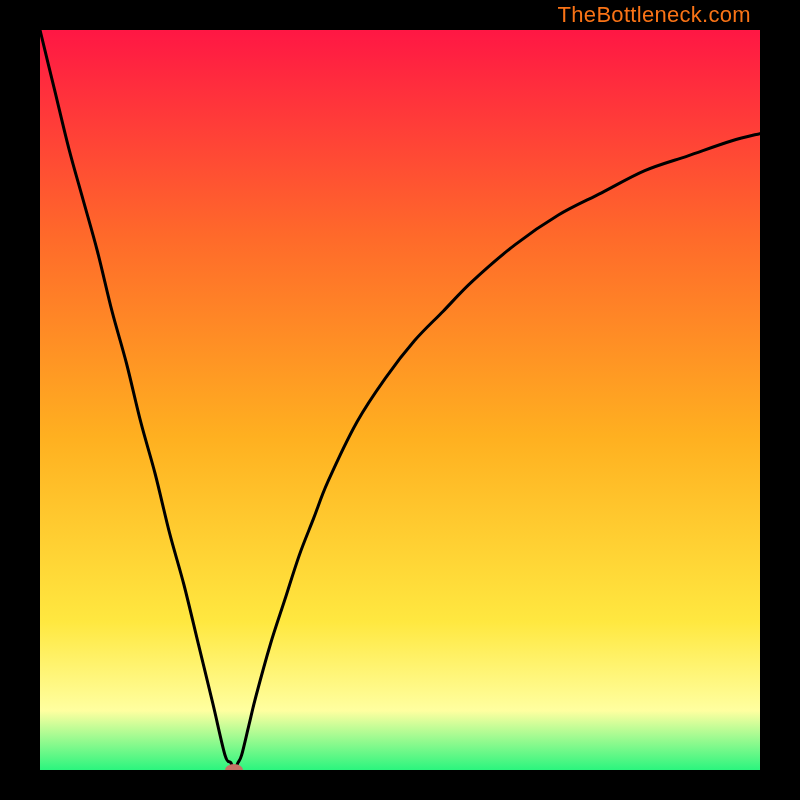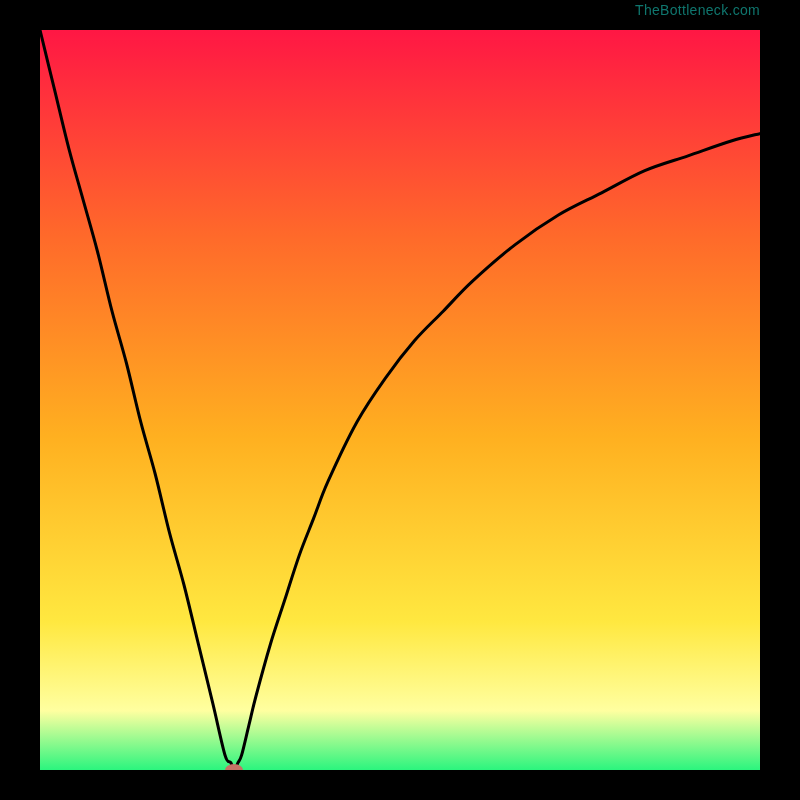--- a/index.html
+++ b/index.html
@@ -32,23 +32,23 @@
   svg.curve {
     position: absolute;
     left: 0; top: 0;
     width: 720px;
     height: 740px;
     display: block;
   }
   .watermark {
     position: absolute;
     top: 2px;
-    right: 40px;
-    color: #0f766e;
-    font-size: 14px;
+    right: 49px;
+    color: #f97316;
+    font-size: 22px;
     font-weight: 500;
     letter-spacing: 0.3px;
   }
   .marker {
     position: absolute;
     width: 18px;
     height: 12px;
     border-radius: 50%;
     transform: translate(-50%, -50%);
   }

